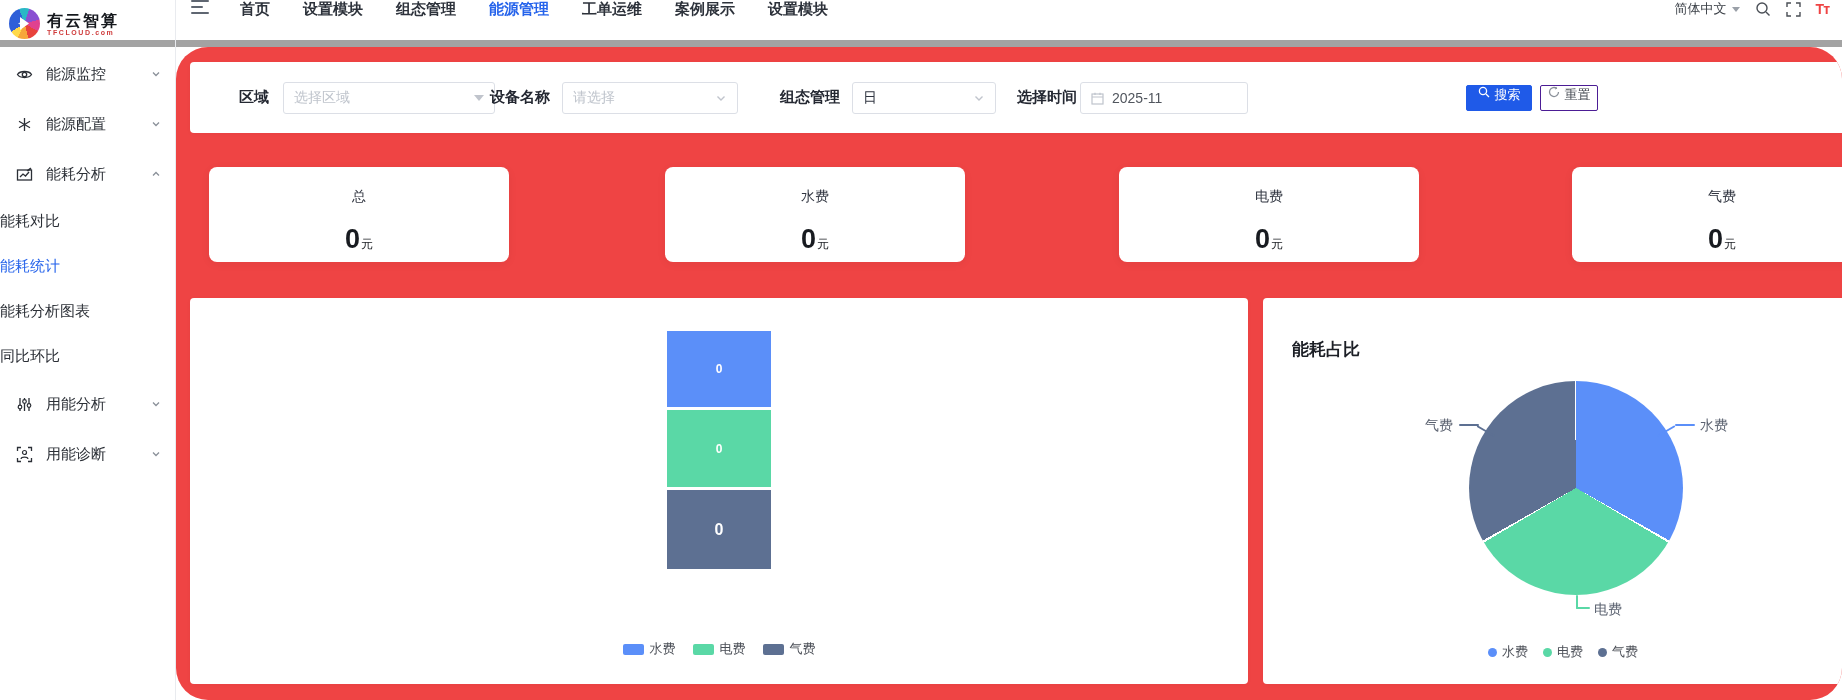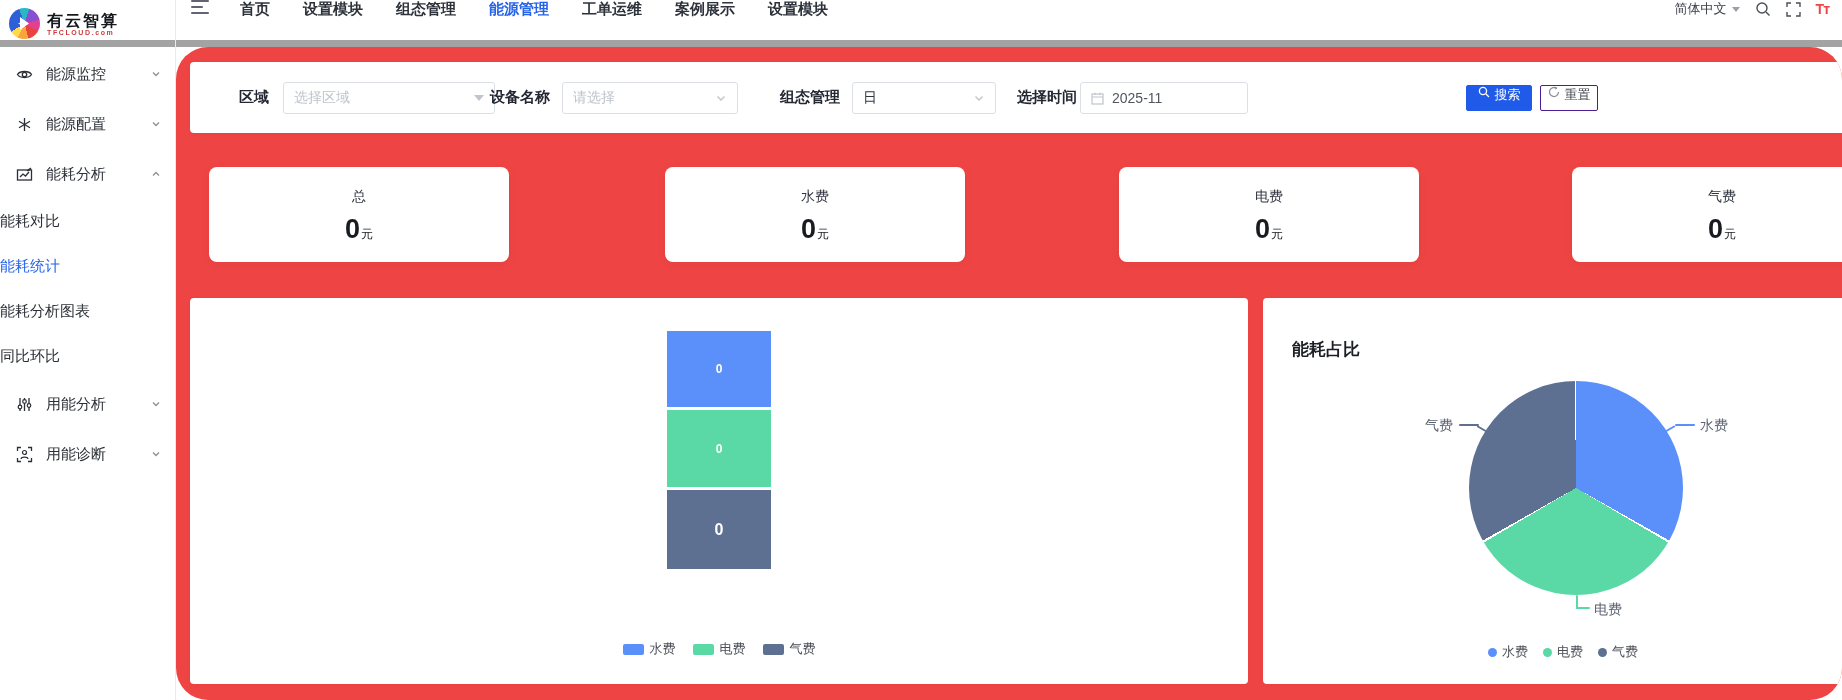--- a/index.html
+++ b/index.html
@@ -57,21 +57,21 @@
   .caret-solid { width:0; height:0; border-left:5px solid transparent; border-right:5px solid transparent;
                  border-top:6px solid #c0c4cc; }
   .btn { position:absolute; top:23px; height:26px; border-radius:2px; display:flex; 
          justify-content:center; gap:5px; font-size:13px; cursor:pointer; }
   .btn-primary { background:#1f5ae8; color:#fff; border:1px solid #1f5ae8; }
   .btn-plain { background:#fff; color:#454a52; border:1px solid #4c1d95; }
 
   .stat-card { position:absolute; top:120px; width:300px; height:95px; background:#fff; border-radius:8px;
                box-shadow:0 2px 10px rgba(31,35,41,.06); text-align:center; padding-top:21px; }
   .stat-label { font-size:14px; color:#303540; }
-  .stat-value { margin-top:8px; color:#181b20; }
+  .stat-value { margin-top:18px; color:#181b20; }
   .stat-value b { font-size:27px; font-weight:bold; }
   .stat-value i { font-style:normal; font-size:12px; margin-left:1px; }
 
   .panel { position:absolute; top:251px; height:386px; background:#fff; border-radius:4px;
            box-shadow:0 1px 4px rgba(20,30,50,.04); }
   .panel-left { left:14px; width:1058px; }
   .panel-right { left:1087px; width:600px; }
 
   
   .bar-wrap { position:absolute; left:477px; top:33px; width:104px; }

